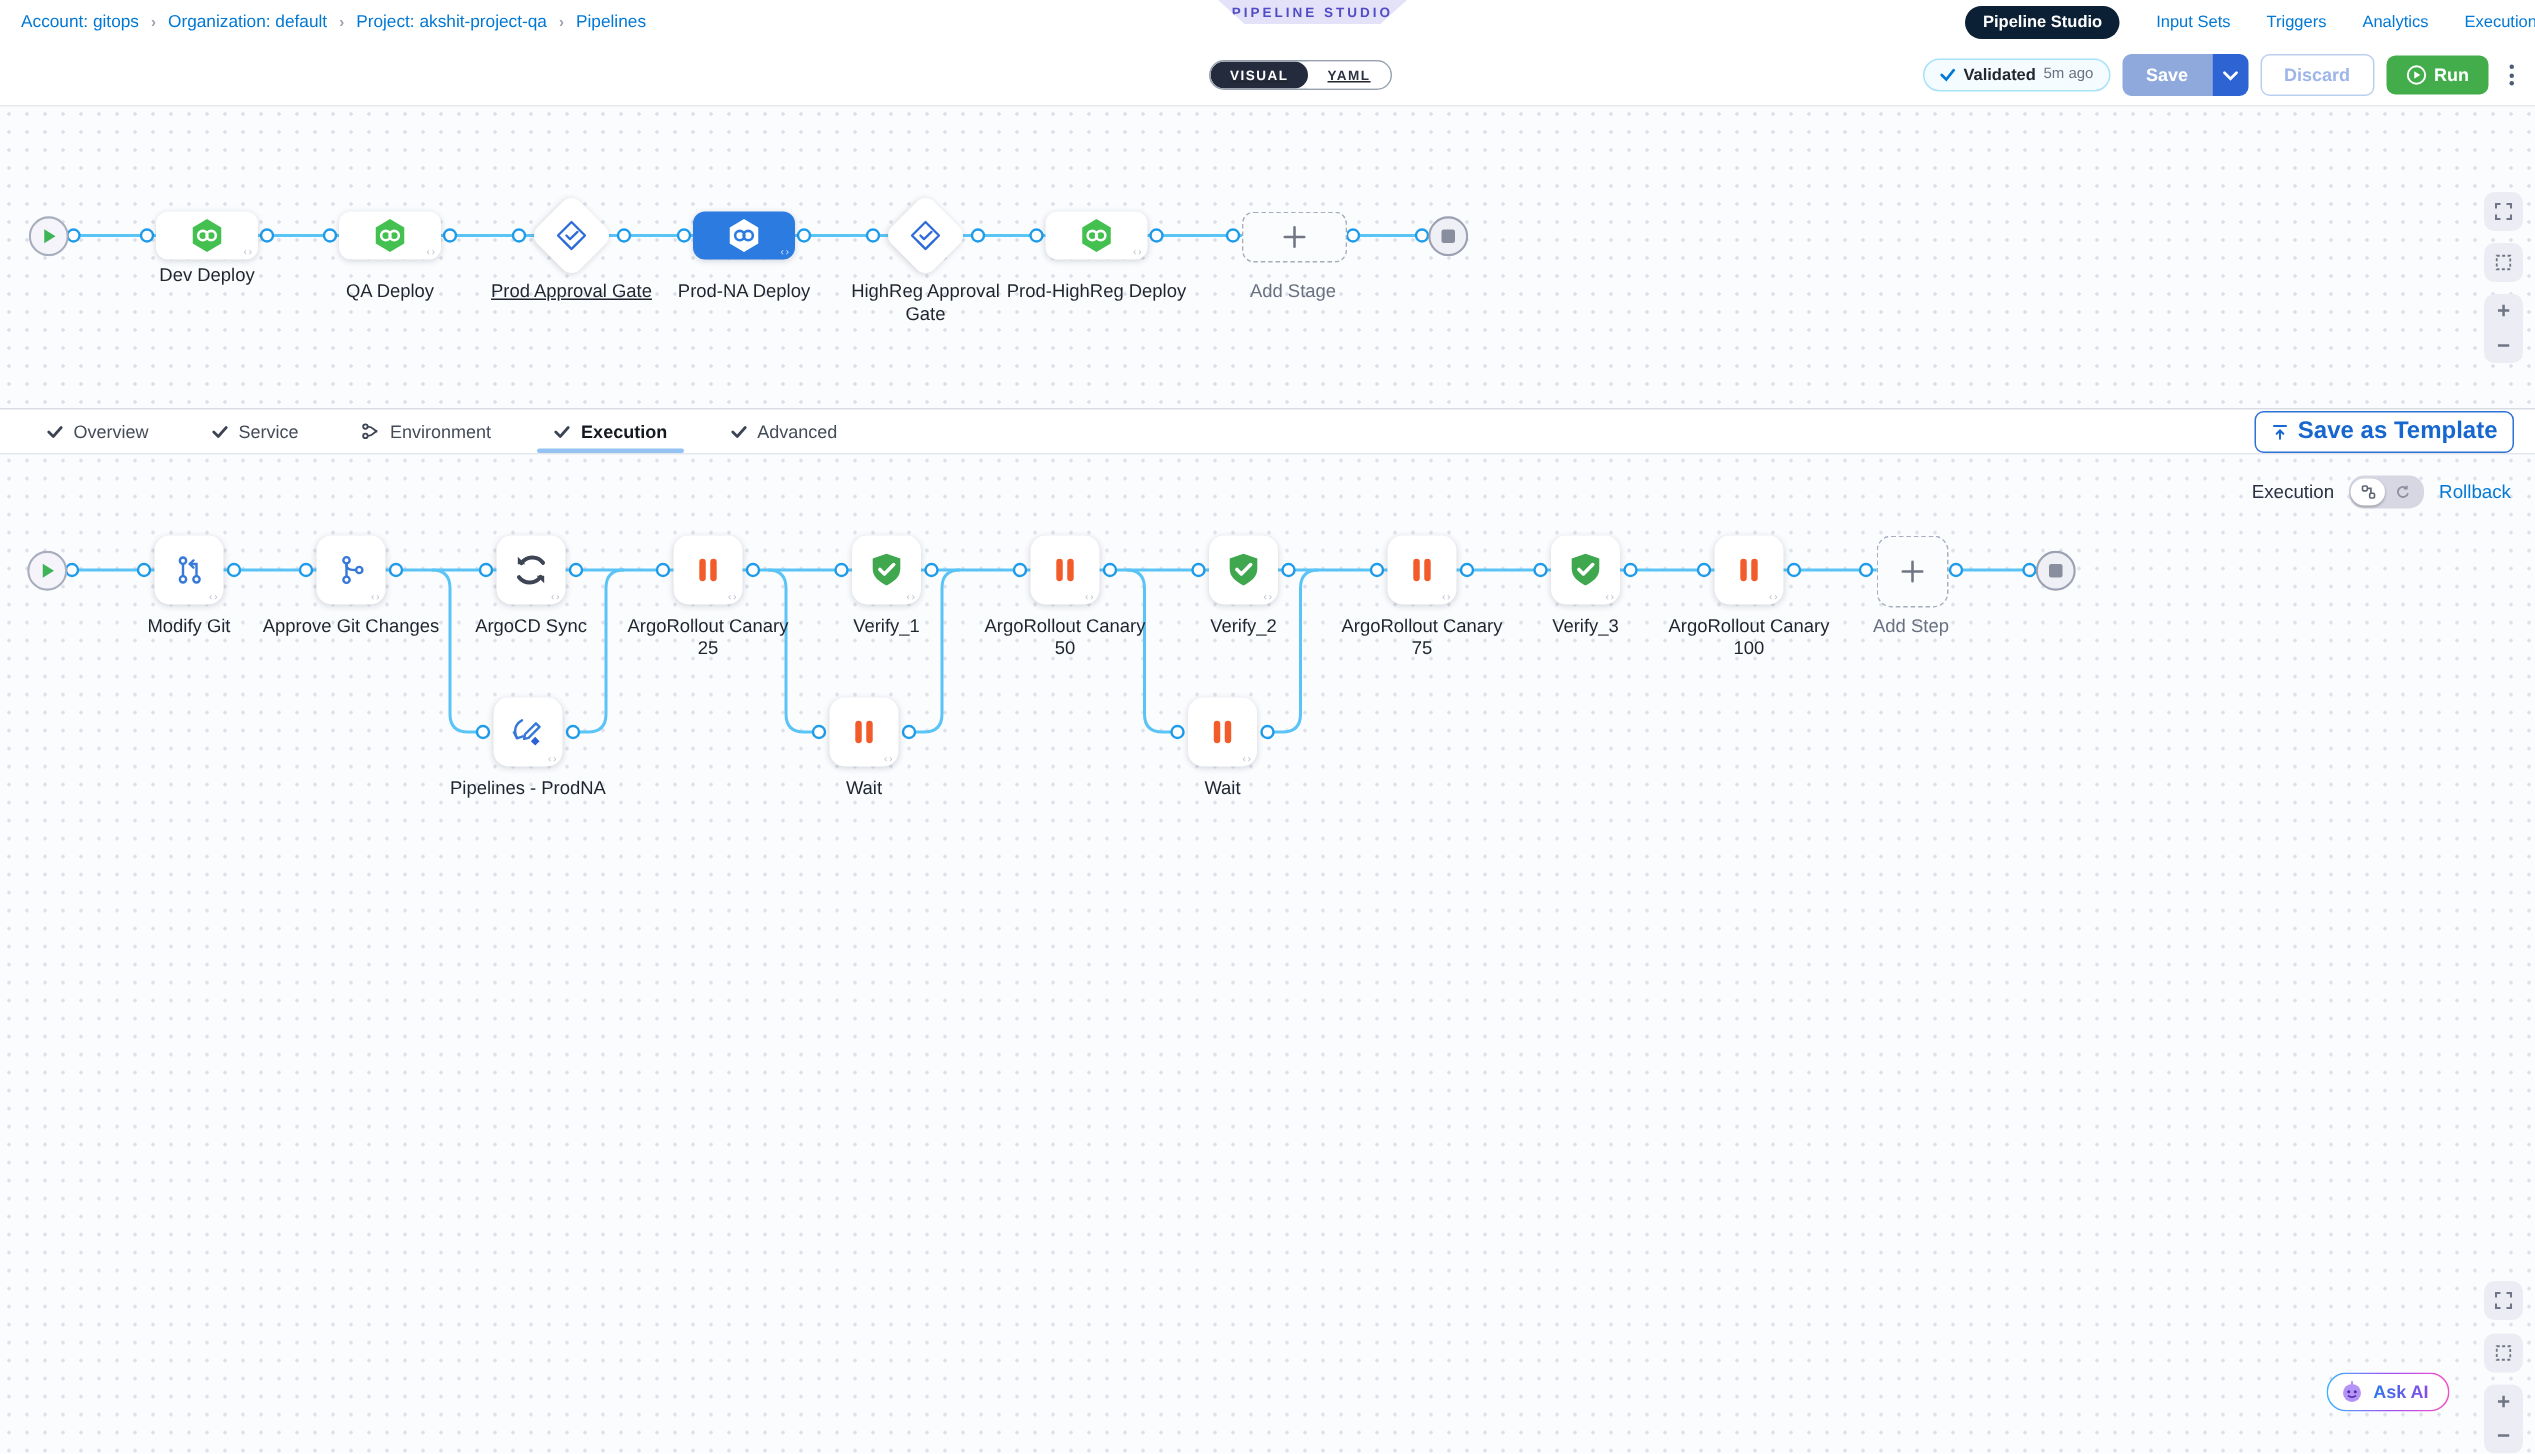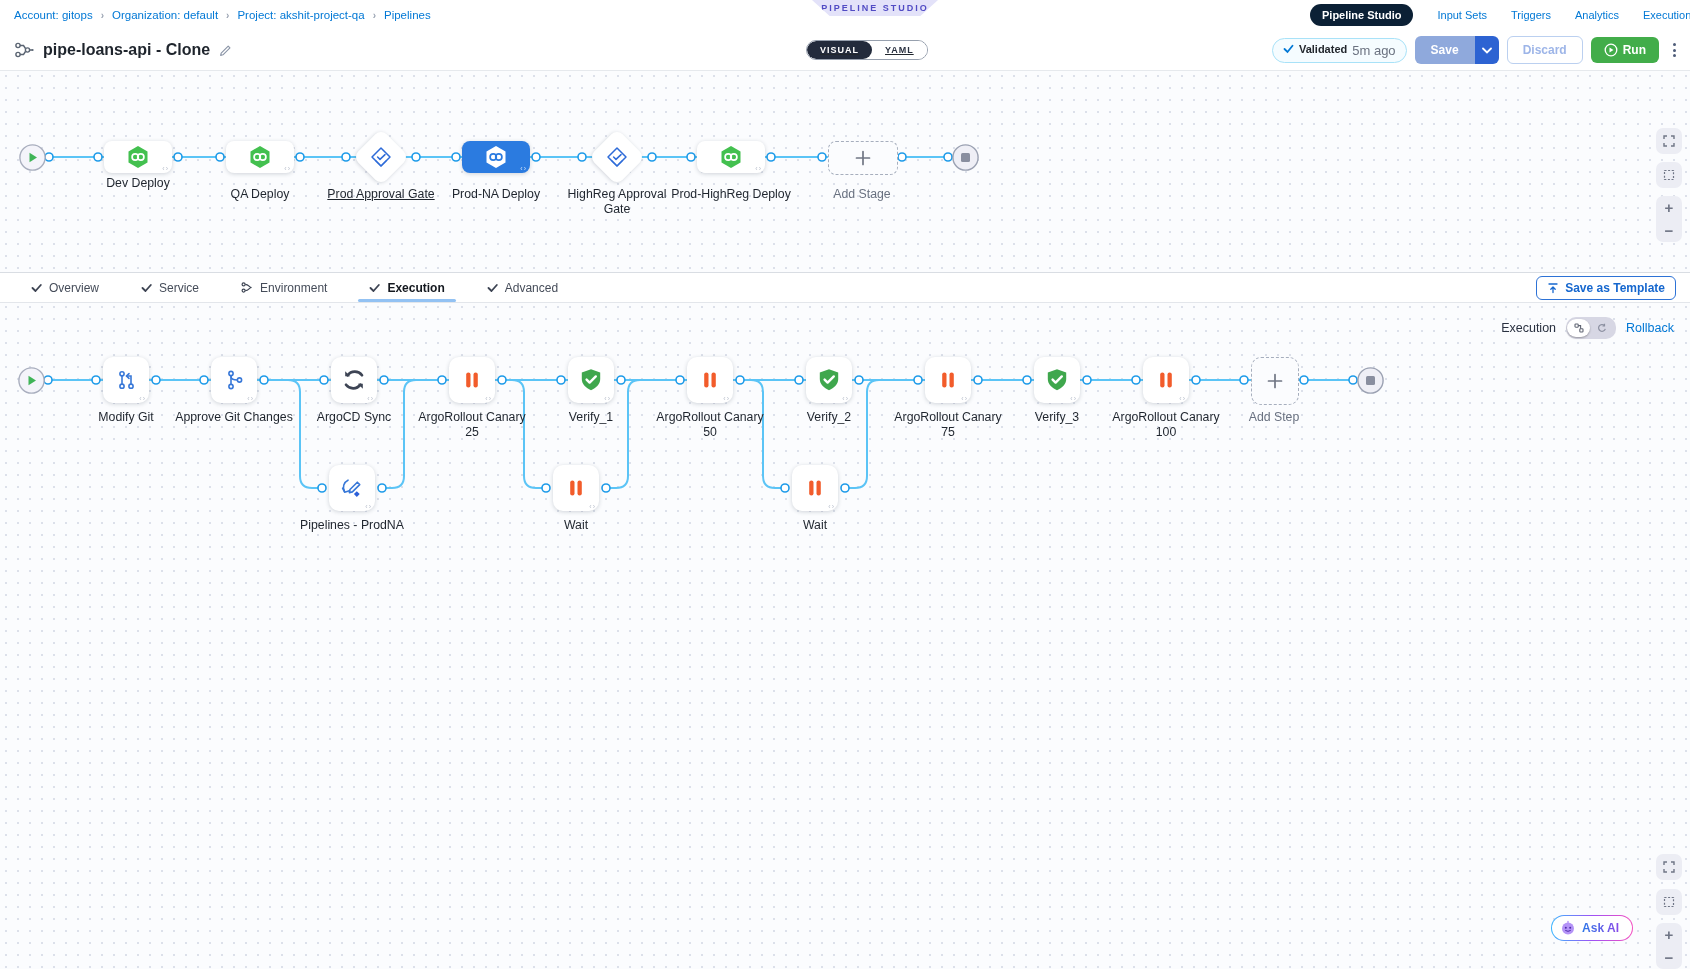--- a/index.html
+++ b/index.html
@@ -18,21 +18,21 @@
   .rightnav a.pill{background:#0B2035;color:#fff;border-radius:999px;padding:5px 12px;font-weight:700;}
   
   .titlebar{position:absolute;top:30px;left:0;right:0;height:40px;background:#fff;border-bottom:1px solid #E6E9ED;z-index:5;}
   .titlegrp{position:absolute;left:14px;top:0;height:40px;display:flex;align-items:center;gap:9px;}
   .pagetitle{font-size:16px;font-weight:700;color:#1E242C;}
   .viewtoggle{position:absolute;left:806px;top:10px;display:flex;border:1px solid #97A0AE;border-radius:999px;overflow:hidden;height:18px;text-decoration:underline;}
   .viewtoggle .seg{font-size:9px;font-weight:700;letter-spacing:1px;display:flex;align-items:center;padding:0 13px;cursor:pointer;color:#2A3140;background:#fff;}
   .viewtoggle .seg.on{background:#232B3C;color:#fff;border-radius:999px;}
   .actions{position:absolute;right:8px;top:0;height:40px;display:flex;align-items:center;gap:8px;}
   .validated{display:flex;align-items:flex-start;gap:5px;border:1px solid #A8E2F8;background:#F5FCFF;border-radius:999px;padding:4px 10px;font-size:11px;font-weight:600;}
-  .validated .ago{color:#6B7280;font-weight:400;font-size:13px;}
+  .validated .ago{color:#6B7280;font-weight:400;font-size:10px;}
   .savesplit{display:flex;cursor:pointer;}
   .savemain{background:#8FA9DC;color:#fff;font-size:12px;font-weight:700;padding:7px 16px;border-radius:6px 0 0 6px;}
   .savecaret{background:#2D63D2;width:24px;border-radius:0 6px 6px 0;display:flex;align-items:center;justify-content:center;}
   .discard{background:#fff;border:1px solid #BBD0F0;color:#9DB5E8;font-size:12px;font-weight:700;padding:6px 15px;border-radius:6px;cursor:pointer;}
   .runbtn{background:#42AD4A;color:#fff;font-size:12px;font-weight:700;padding:6px 13px;border-radius:6px;display:flex;align-items:center;gap:5px;cursor:pointer;}
   .kebab{display:flex;flex-direction:column;gap:2.5px;padding:4px 6px;cursor:pointer;}
   .kebab i{width:3px;height:3px;border-radius:50%;background:#4E5C78;}
   
   .canvas{position:absolute;left:0;right:0;background-color:#FBFCFE;
     background-image:radial-gradient(circle,#DCE0EA 1px,transparent 1.3px);background-size:12px 12px;}
@@ -53,21 +53,21 @@
   .selected .chip{color:#CFE0F7;}
   .nodelabel{position:absolute;width:124px;text-align:center;font-size:12.3px;color:#1F252E;line-height:15px;z-index:2;}
   .nodelabel.muted{color:#697180;}
   
   .tabbar{position:absolute;top:272px;height:29px;left:0;right:0;background:#fff;border-top:1px solid #D9DDE3;
     border-bottom:1px solid #E3E6EB;display:flex;align-items:center;padding-left:10px;z-index:5;}
   .tab{display:flex;align-items:center;gap:7px;font-size:12px;color:#454C59;height:100%;padding:0 21px;position:relative;cursor:pointer;}
   .tab.active{font-weight:700;color:#14181F;}
   .tab.active::after{content:"";position:absolute;left:10px;right:10px;bottom:0;height:3px;background:#93C2F3;border-radius:2px;}
   .savetpl{margin-left:auto;margin-right:14px;border:1px solid #2D72D6;color:#1667CE;border-radius:6px;
-    padding:4px 10px;font-size:12px;font-weight:600;display:flex;align-items:center;gap:6px;cursor:pointer;background:#fff;}
+    padding:4px 10px;font-size:16px;font-weight:600;display:flex;align-items:center;gap:6px;cursor:pointer;background:#fff;}
   
   .execrow{position:absolute;right:16px;top:16px;display:flex;align-items:center;gap:10px;font-size:12.5px;color:#2A3140;z-index:4;}
   .minitoggle{width:48px;height:20px;background:#D7D7E4;border-radius:10px;display:flex;align-items:center;padding:1px;cursor:pointer;}
   .minitoggle .tseg{width:23px;height:18px;border-radius:9px;display:flex;align-items:center;justify-content:center;}
   .minitoggle .tseg.on{background:#fff;box-shadow:0 1px 2px rgba(0,0,0,.3);}
   .rollback{color:#0278D5;font-weight:500;cursor:pointer;}
   
   .cbtn{position:absolute;right:8px;width:26px;height:26px;background:#ECEDF4;border-radius:7px;display:flex;
     align-items:center;justify-content:center;color:#6F7585;cursor:pointer;z-index:4;}
   .zoomgroup{position:absolute;right:8px;width:26px;height:46px;background:#ECEDF4;border-radius:7px;display:flex;
@@ -98,39 +98,20 @@
   <div class="rightnav">
     <a class="pill">Pipeline Studio</a>
     <a>Input Sets</a>
     <a>Triggers</a>
     <a>Analytics</a>
     <a>Execution History</a>
   </div>
 </div>
 
 <div class="titlebar">
-  <div class="titlegrp">
-    <span style="display:flex;">
-      <svg width="20" height="18" viewBox="0 0 20 18">
-          <g fill="none" stroke="#5A6472" stroke-width="1.4">
-            <circle cx="4" cy="4.5" r="2.1"></circle>
-            <circle cx="4" cy="13.5" r="2.1"></circle>
-            <circle cx="13.5" cy="9" r="2.1"></circle>
-            <path d="M6 4.5h3.5l2 3M6 13.5h3.5l2-3M15.6 9h2.4"></path>
-            <circle cx="18.6" cy="9" r="1" fill="#5A6472" stroke="none"></circle>
-          </g>
-        </svg>
-    </span>
-    <span class="pagetitle">pipe-loans-api - Clone</span>
-    <span style="display:flex;cursor:pointer;">
-      <svg width="14" height="14" viewBox="0 0 16 16">
-          <path d="M2.5 11.5 10.5 3.5 12.5 5.5 4.5 13.5 1.9 14.1 Z" fill="none" stroke="#8A94A6" stroke-width="1.3" stroke-linejoin="round"></path>
-        </svg>
-    </span>
-  </div>
   <div class="viewtoggle">
     <div class="seg on">VISUAL</div>
     <div class="seg">YAML</div>
   </div>
   <div class="actions">
     <div class="validated">
       <svg width="11" height="11" viewBox="0 0 11 11">
           <path d="M1.5 6l3 3L9.5 2.8" stroke="#0278D5" stroke-width="1.8" fill="none" stroke-linecap="round"></path>
         </svg>
       <span>Validated</span>

